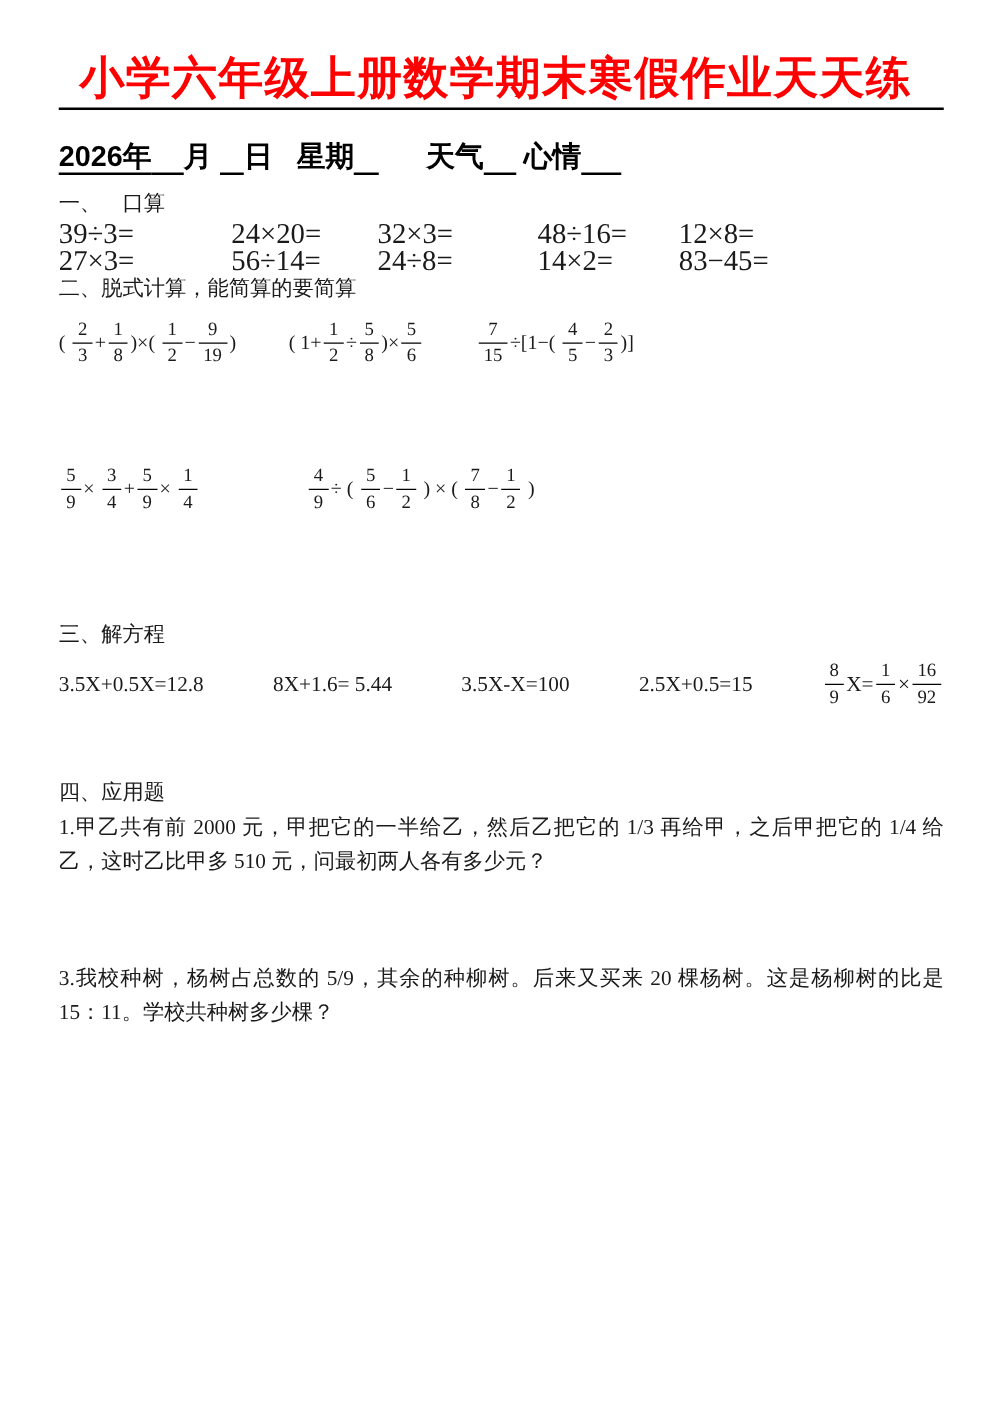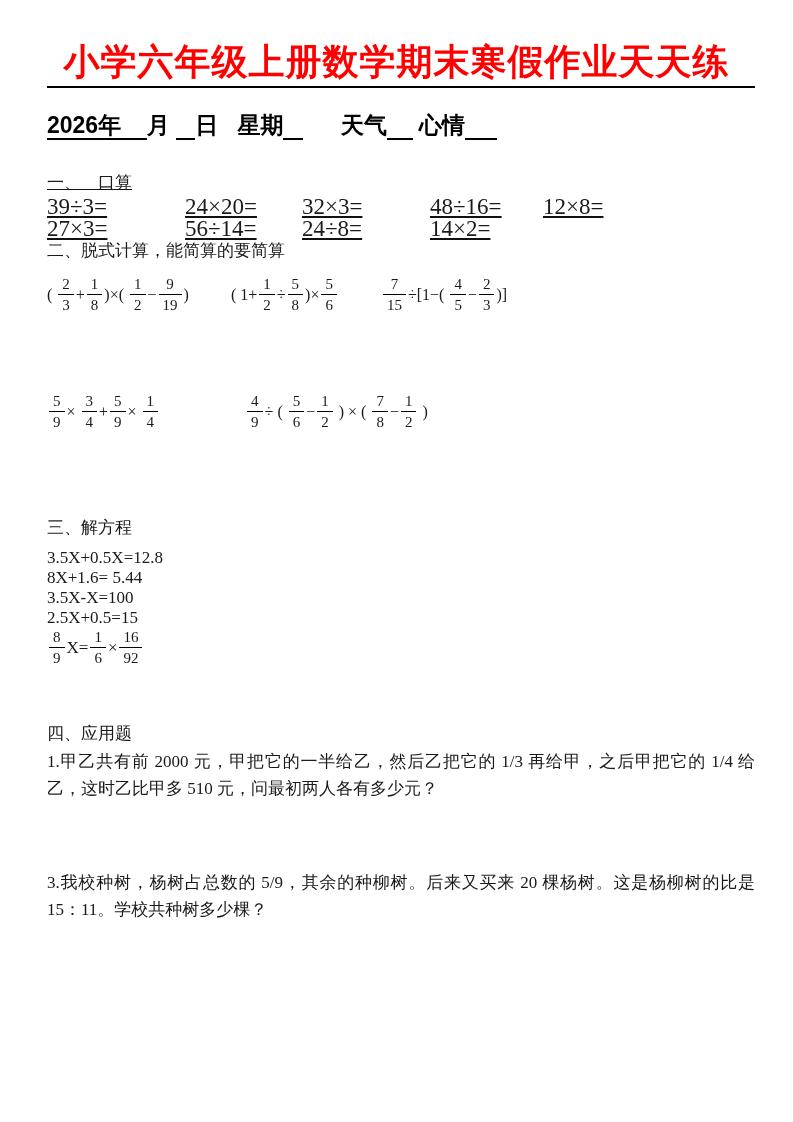--- a/index.html
+++ b/index.html
@@ -21,35 +21,35 @@
   
   .date-line {
     text-align:left; margin-top:22px;
     font-family:"Liberation Sans","DejaVu Sans",sans-serif;
     font-weight:bold; font-size:23px; line-height:30px; color:#000;
     white-space:nowrap;
   }
   .date-line .u { border-bottom:2px solid #000; }
   
   .sec-head { font-size:17px; line-height:22px; color:#1a1a1a; }
-  section.oral { margin-top:32px;text-decoration:underline; }
+  section.oral { margin-top:12px; }
   .oral-grid {
     display:grid; grid-template-columns:138px 117px 128px 113px 1fr;
     font-size:23px; line-height:21.5px; margin-top:2px; color:#1a1a1a;
   }
   section.stepwise { margin-top:1px; }
   .expr-row { display:flex; align-items:flex-start; font-size:16px; color:#1a1a1a; }
   .row1 { margin-top:13px; column-gap:42px; }
   .row2 { margin-top:78px; column-gap:85px; }
   .expr { display:inline-flex; align-items:center; white-space:nowrap; }
   .frac { display:inline-block; text-align:center; margin:0 2px; font-size:15px; line-height:1.2; }
   .frac .num { display:block; padding:0 4px 1px; border-bottom:1px solid #000; }
   .frac .den { display:block; padding:1px 4px 0; }
   section.equations { margin-top:86px; }
-  .eq-row { display:flex; justify-content:space-between; margin-top:9px; font-size:17px; color:#1a1a1a;flex-direction:column; }
+  .eq-row { display:flex; justify-content:space-between; margin-top:9px; font-size:17px; color:#1a1a1a; }
   section.word-problems { margin-top:56px; }
   .wp { font-size:17px; line-height:27px; text-align:justify; color:#1a1a1a; }
   .wp-1 { margin-top:3px; }
   .wp-2 { margin-top:69px; }
   .wp-3 { margin-top:67px; }
 </style>
 </head>
 <body>
 
 <main class="page">
@@ -66,20 +66,21 @@
     <div class="oral-grid">
       <span class="oral-item">39÷3=</span>
       <span class="oral-item">24×20=</span>
       <span class="oral-item">32×3=</span>
       <span class="oral-item">48÷16=</span>
       <span class="oral-item">12×8=</span>
       <span class="oral-item">27×3=</span>
       <span class="oral-item">56÷14=</span>
       <span class="oral-item">24÷8=</span>
       <span class="oral-item">14×2=</span>
+      <span class="oral-item">83−45=</span>
     </div>
   </section>
 
   <section class="stepwise">
     <div class="sec-head">二、脱式计算，能简算的要简算</div>
     <div class="expr-row row1">
       <div class="expr">
           <span>(&nbsp;</span>
           <span class="frac">
             <span class="num">2</span>

